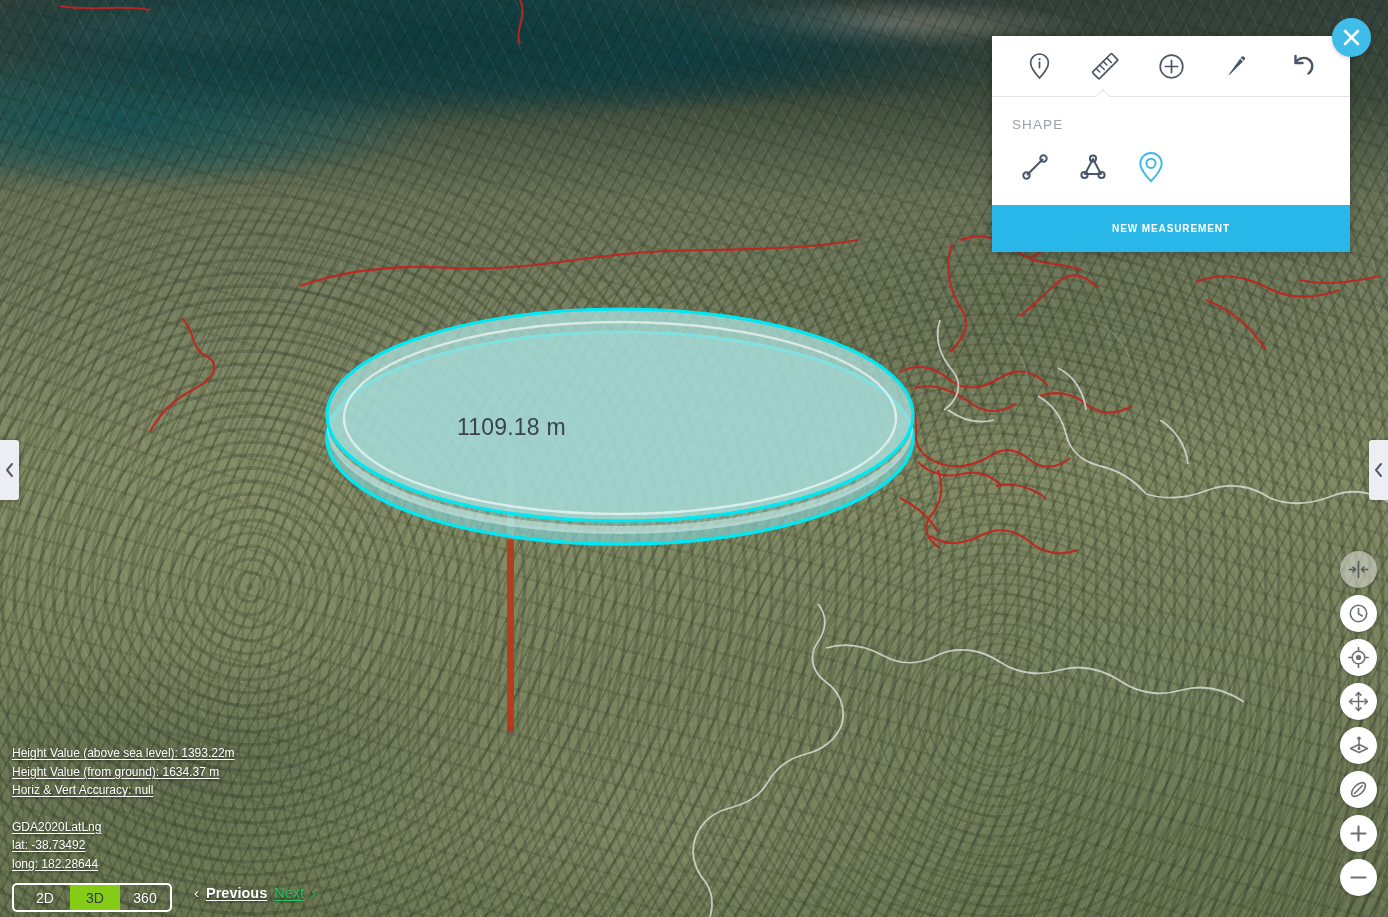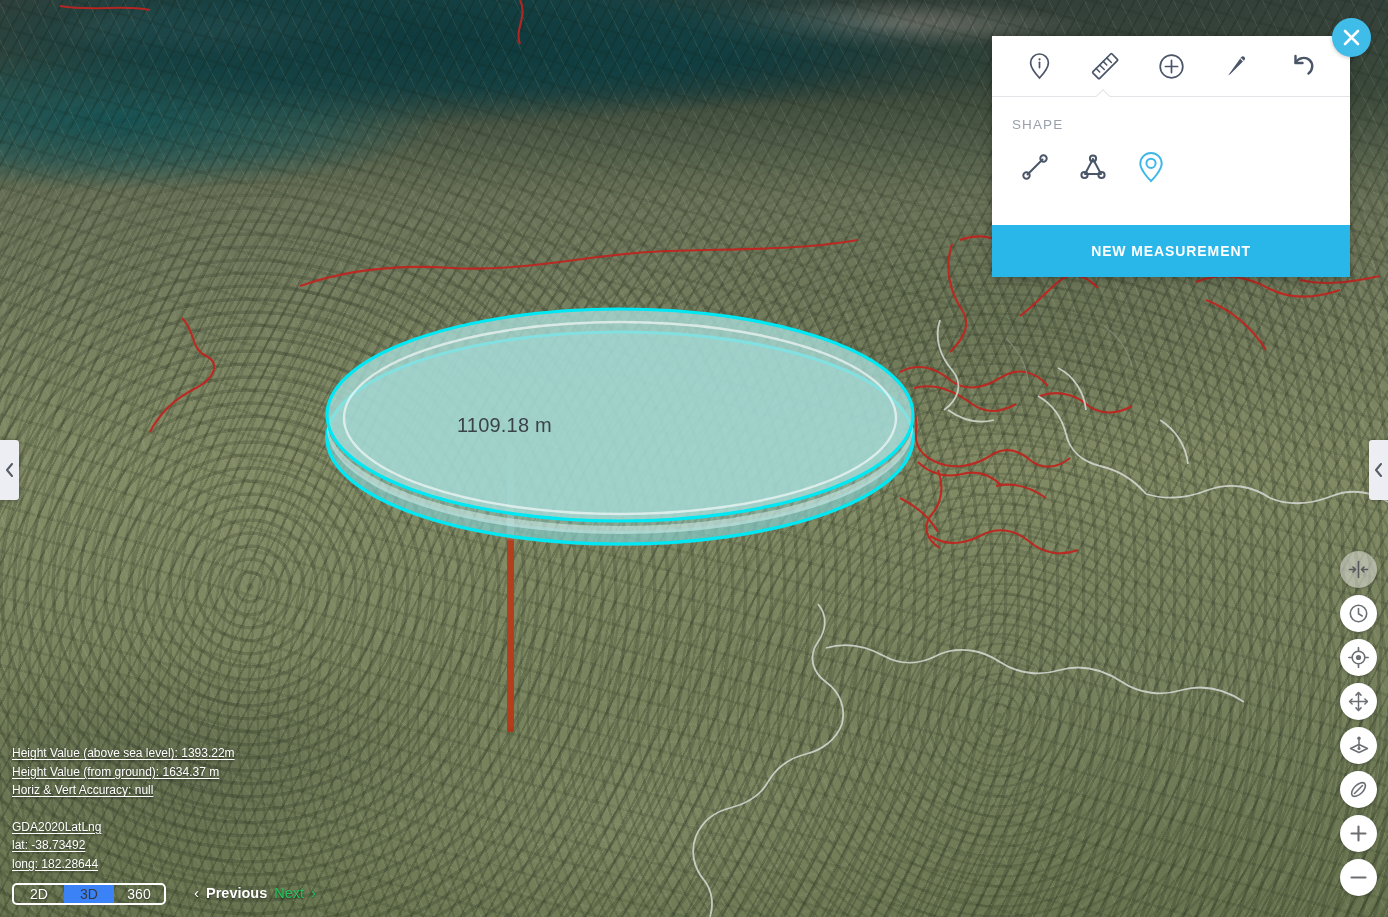--- a/index.html
+++ b/index.html
@@ -92,21 +92,21 @@
       #b1401f 96px,
       #b53d1c 280px,
       #a8381a 287px);
     border-radius: 1px;
   }
 
   .measure-label {
     position: absolute;
     left: 457px;
     top: 414px;
-    font-size: 20px;
+    font-size: 23px;
     color: #3a4349;
     letter-spacing: 0.2px;
     white-space: nowrap;
   }
 
   
   .edge-tab {
     position: absolute;
     top: 440px;
     width: 19px;
@@ -151,41 +151,41 @@
   .tab-caret {
     position: absolute;
     left: 106px;
     top: -5px;
     width: 10px; height: 10px;
     background: #fff;
     border-left: 1px solid #e2e4e8;
     border-top: 1px solid #e2e4e8;
     transform: rotate(45deg);
   }
-  .panel-body { padding: 20px 20px 39px 20px; }
+  .panel-body { padding: 20px 20px 19px 20px; }
   .section-label {
     font-size: 13.5px;
     letter-spacing: 1.1px;
     color: #9aa1ab;
     margin-bottom: 16px;
   }
   .shape-row { display: flex; align-items: center; gap: 20px; padding-left: 4px; }
   .shape-btn {
     width: 38px; height: 38px;
     display: flex; align-items: center; justify-content: center;
     cursor: pointer; color: #4a5568;
   }
   .shape-btn.active { color: #3fb8e8; }
   .new-measure-btn {
     display: block; width: 100%;
     border: none;
     background: #29b6e8;
     color: #fff;
     font-family: "Liberation Sans", sans-serif;
-    font-size: 14px;
+    font-size: 10px;
     font-weight: bold;
     letter-spacing: 0.9px;
     padding: 18px 0;
     cursor: pointer;
   }
 
   .close-btn {
     position: absolute;
     left: 1332px;
     top: 18px;
@@ -232,46 +232,47 @@
   .info-gap { height: 18px; }
 
   .view-toggle {
     position: absolute;
     left: 12px;
     top: 883px;
     display: flex;
     border: 2px solid #ffffff;
     border-radius: 5px;
     overflow: hidden;
-    height: 22px;
+    height: 29px;
+    padding-left: 6px;
   }
   .view-seg {
     min-width: 50px;
     display: flex; align-items: center; justify-content: center;
     font-size: 14px;
     color: #ffffff;
     background: transparent;
     cursor: pointer;
     padding: 0 8px;
     text-shadow: 0 1px 2px rgba(0,0,0,0.5);
   }
-  .view-seg.active { background: #3b82f6; color: #333a40; text-shadow: none; }
+  .view-seg.active { background: #84cc16; color: #333a40; text-shadow: none; }
 
   .pager {
     position: absolute;
     left: 194px;
     top: 884px;
     display: flex;
     align-items: center;
     gap: 7px;
     color: #fff;
     font-size: 14.5px;
     text-shadow: 0 1px 2px rgba(0,0,0,0.55);
   }
-  .pager .lbl { text-underline-offset: 2px; cursor: pointer; }
+  .pager .lbl { text-decoration: underline; text-underline-offset: 2px; cursor: pointer; }
   .pager .prev { font-weight: bold; }
   .pager .next, .pager .chev-next { color: #22c55e; }
   .pager .chev { font-size: 15px; cursor: pointer; }
 </style>
 </head>
 <body>
 
 <div id="stage">
 
   <div class="terrain"></div>

